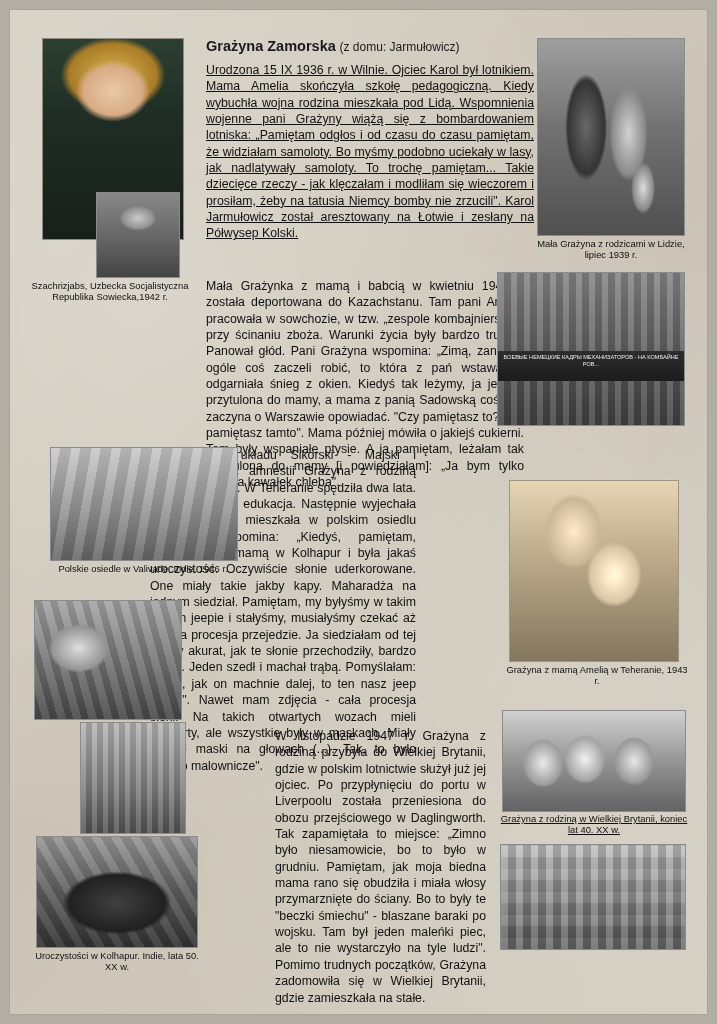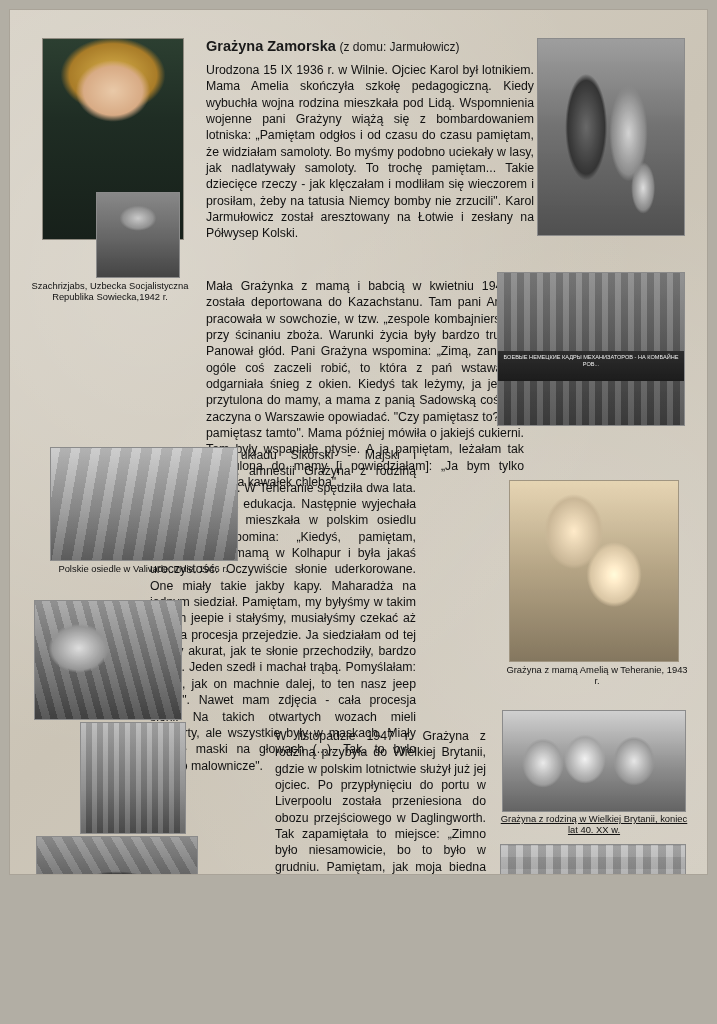--- a/index.html
+++ b/index.html
@@ -4,21 +4,21 @@
 <style>
   html,body{margin:0;padding:0;}
   body{
     width:717px;height:1024px;
     background:#b2aea4;
     font-family:"Liberation Sans", sans-serif;
     overflow:hidden;
   }
   #page{
     position:absolute;left:10px;top:10px;
-    width:697px;height:864px;
+    width:697px;height:1004px;
     background:#cfc9bd;
     background-image:
       radial-gradient(circle at 20% 30%, rgba(255,255,255,0.22), transparent 60%),
       radial-gradient(circle at 80% 70%, rgba(255,255,255,0.15), transparent 55%),
       linear-gradient(135deg,#d6d0c4 0%, #cbc4b6 50%, #d3cdc1 100%);
     box-shadow:0 0 0 1px #a9a398;
     overflow:hidden;
   }
   .abs{position:absolute;}
   
@@ -29,21 +29,21 @@
   #title .nm{font-weight:bold;font-size:14.5px;}
   #title .sub{font-size:12px;}
   
   .txt{
     color:#111;
     font-size:12.3px;
     line-height:1.33;
     text-align:justify;
     hyphens:auto;
   }
-  #para1{left:196px;top:52px;width:328px;}
+  #para1{left:196px;top:52px;width:328px;text-decoration:underline;}
   #para2{left:196px;top:268px;width:318px;}
   #para3{left:140px;top:437px;width:266px;}
   #para4{left:265px;top:718px;width:211px;}
 
   
   .ph{background:#6a6560;border:1px solid #8f8a80;overflow:hidden;}
   .cap{
     color:#111;font-size:9.4px;line-height:1.2;text-align:center;
   }
   
@@ -144,20 +144,21 @@
   <div class="abs cap" style="left:40px;top:553px;width:186px;">Polskie osiedle w Valivade, Indie, 1946 r.</div>
 
   <div class="abs ph p-kolhapur bw" style="left:24px;top:590px;width:146px;height:118px;"></div>
 
   <div class="abs ph p-street bw" style="left:70px;top:712px;width:104px;height:110px;"></div>
 
   <div class="abs ph p-elephant bw" style="left:26px;top:826px;width:160px;height:110px;"></div>
   <div class="abs cap" style="left:24px;top:940px;width:166px;">Uroczystości w Kolhapur. Indie, lata 50. XX w.</div>
 
   <div class="abs ph p-family bw" style="left:527px;top:28px;width:146px;height:196px;"></div>
+  <div class="abs cap" style="left:521px;top:228px;width:160px;">Mała Grażyna z rodzicami w Lidzie, lipiec 1939 r.</div>
 
   <div class="abs ph p-group bw" style="left:487px;top:262px;width:186px;height:152px;">
     <div class="abs p-banner" style="left:0;top:78px;width:186px;height:30px;"></div>
     <div class="abs" style="left:3px;top:81px;width:180px;color:#f0e6c8;font-size:5.6px;line-height:1.25;text-align:center;">БОЕВЫЕ НЕМЕЦКИЕ КАДРЫ МЕХАНИЗАТОРОВ - НА КОМБАЙНЕ РОВ...</div>
   </div>
 
   <div class="abs ph p-two sepia" style="left:499px;top:470px;width:168px;height:180px;"></div>
   <div class="abs cap" style="left:496px;top:654px;width:182px;">Grażyna z mamą Amelią w Teheranie, 1943 r.</div>
 
   <div class="abs ph p-britain bw" style="left:492px;top:700px;width:182px;height:100px;"></div>

